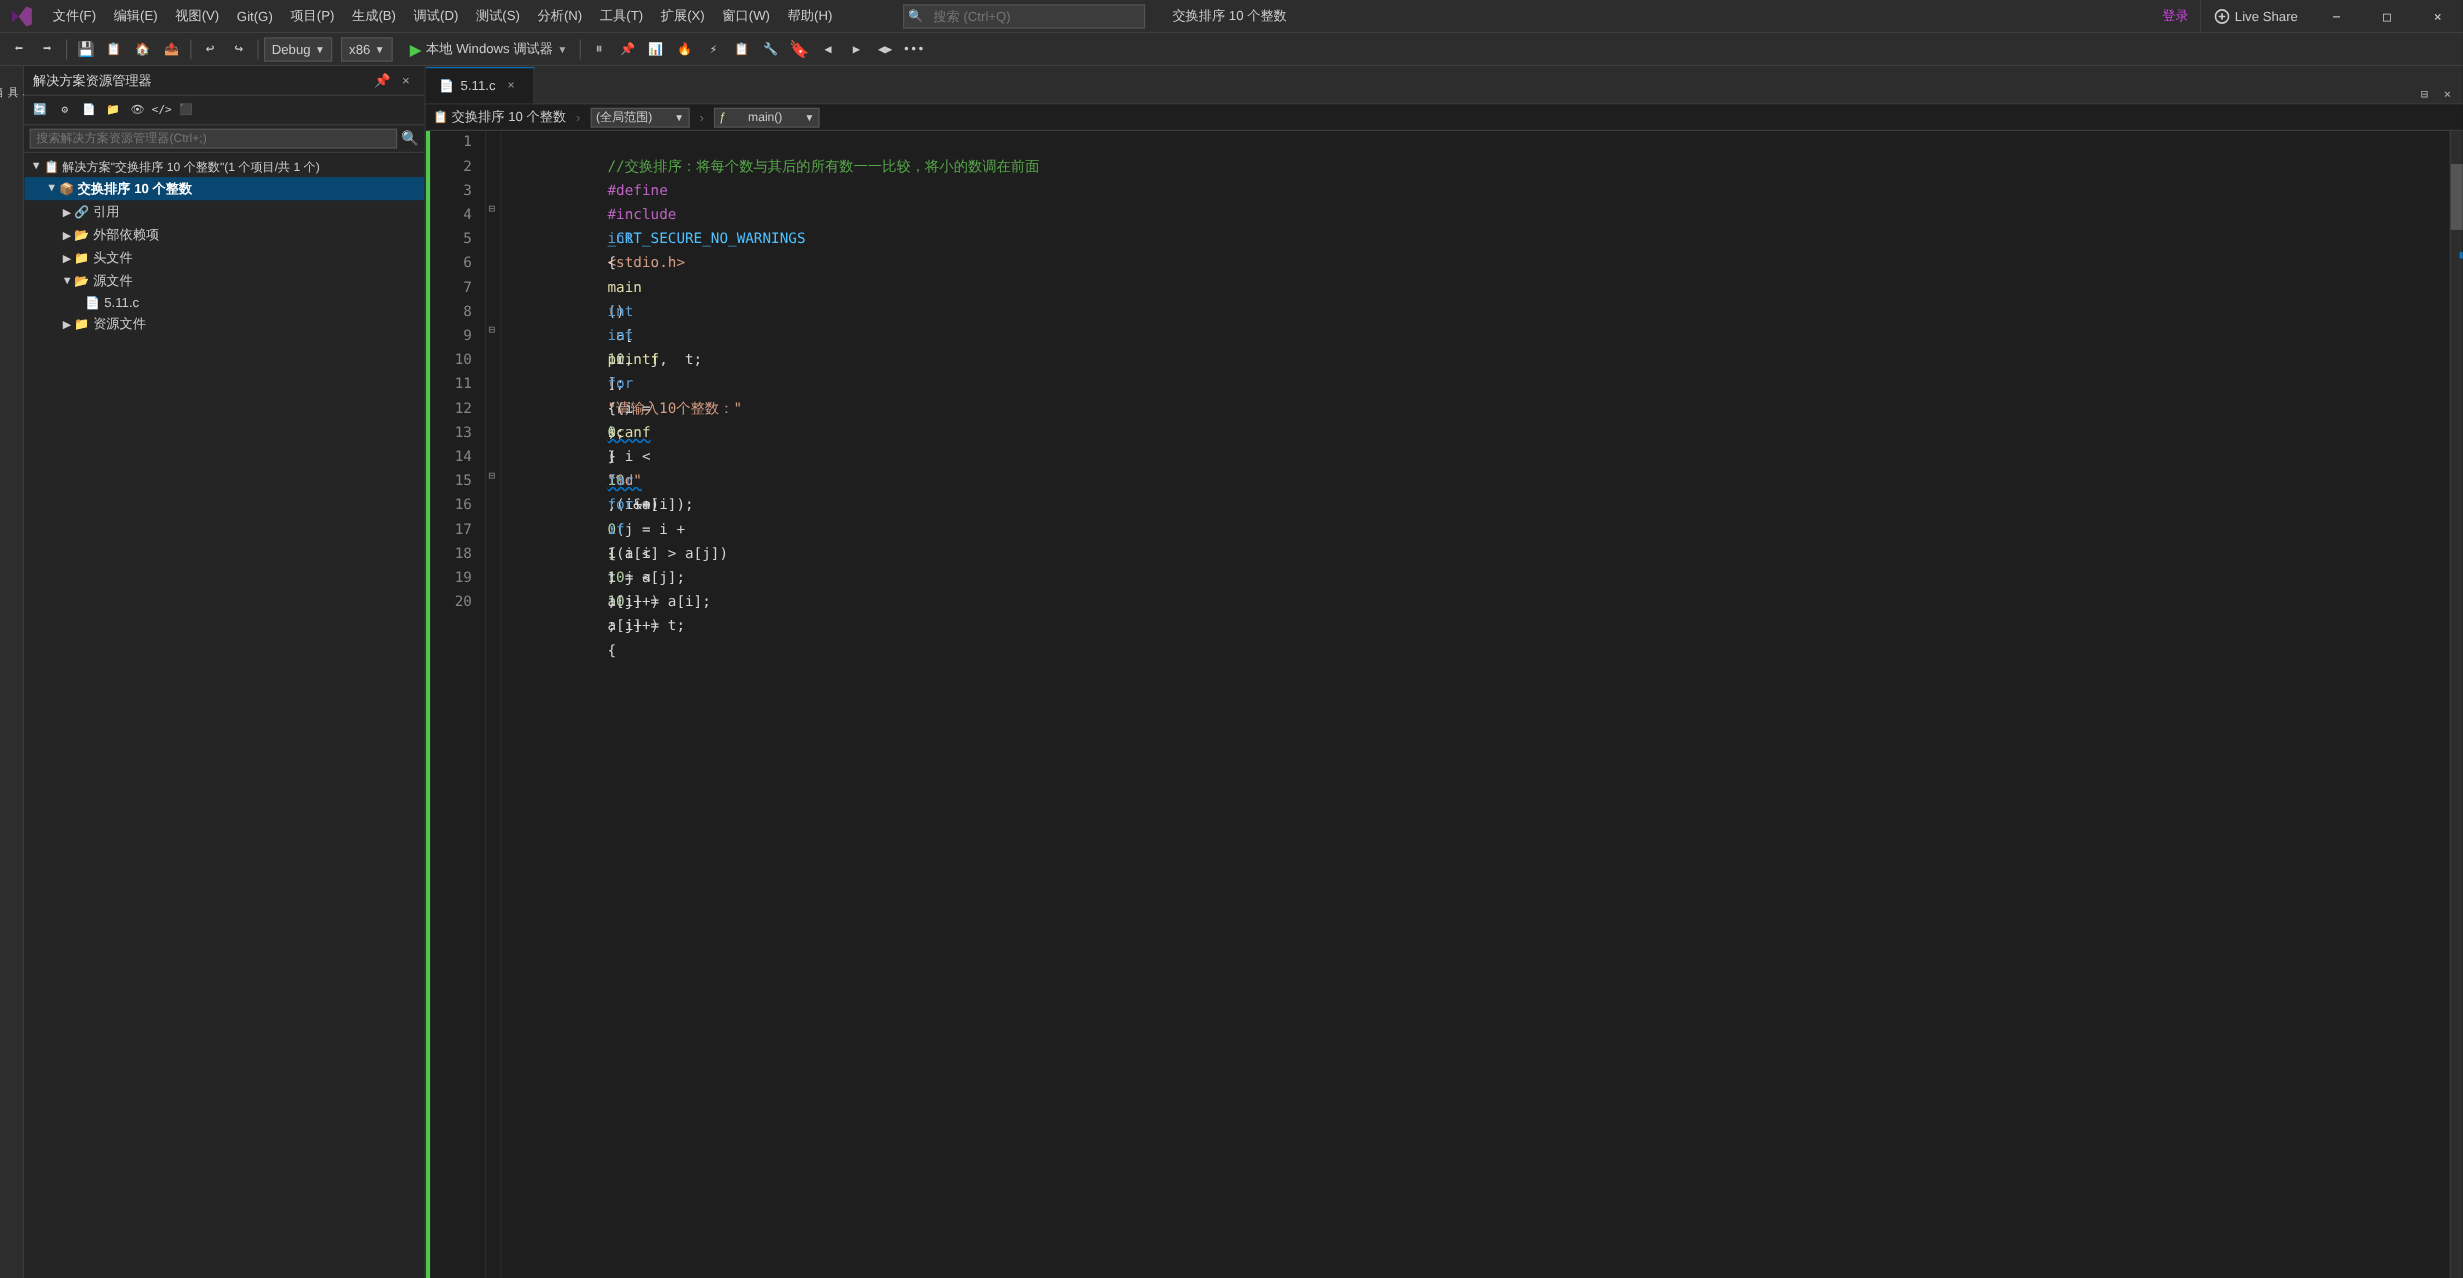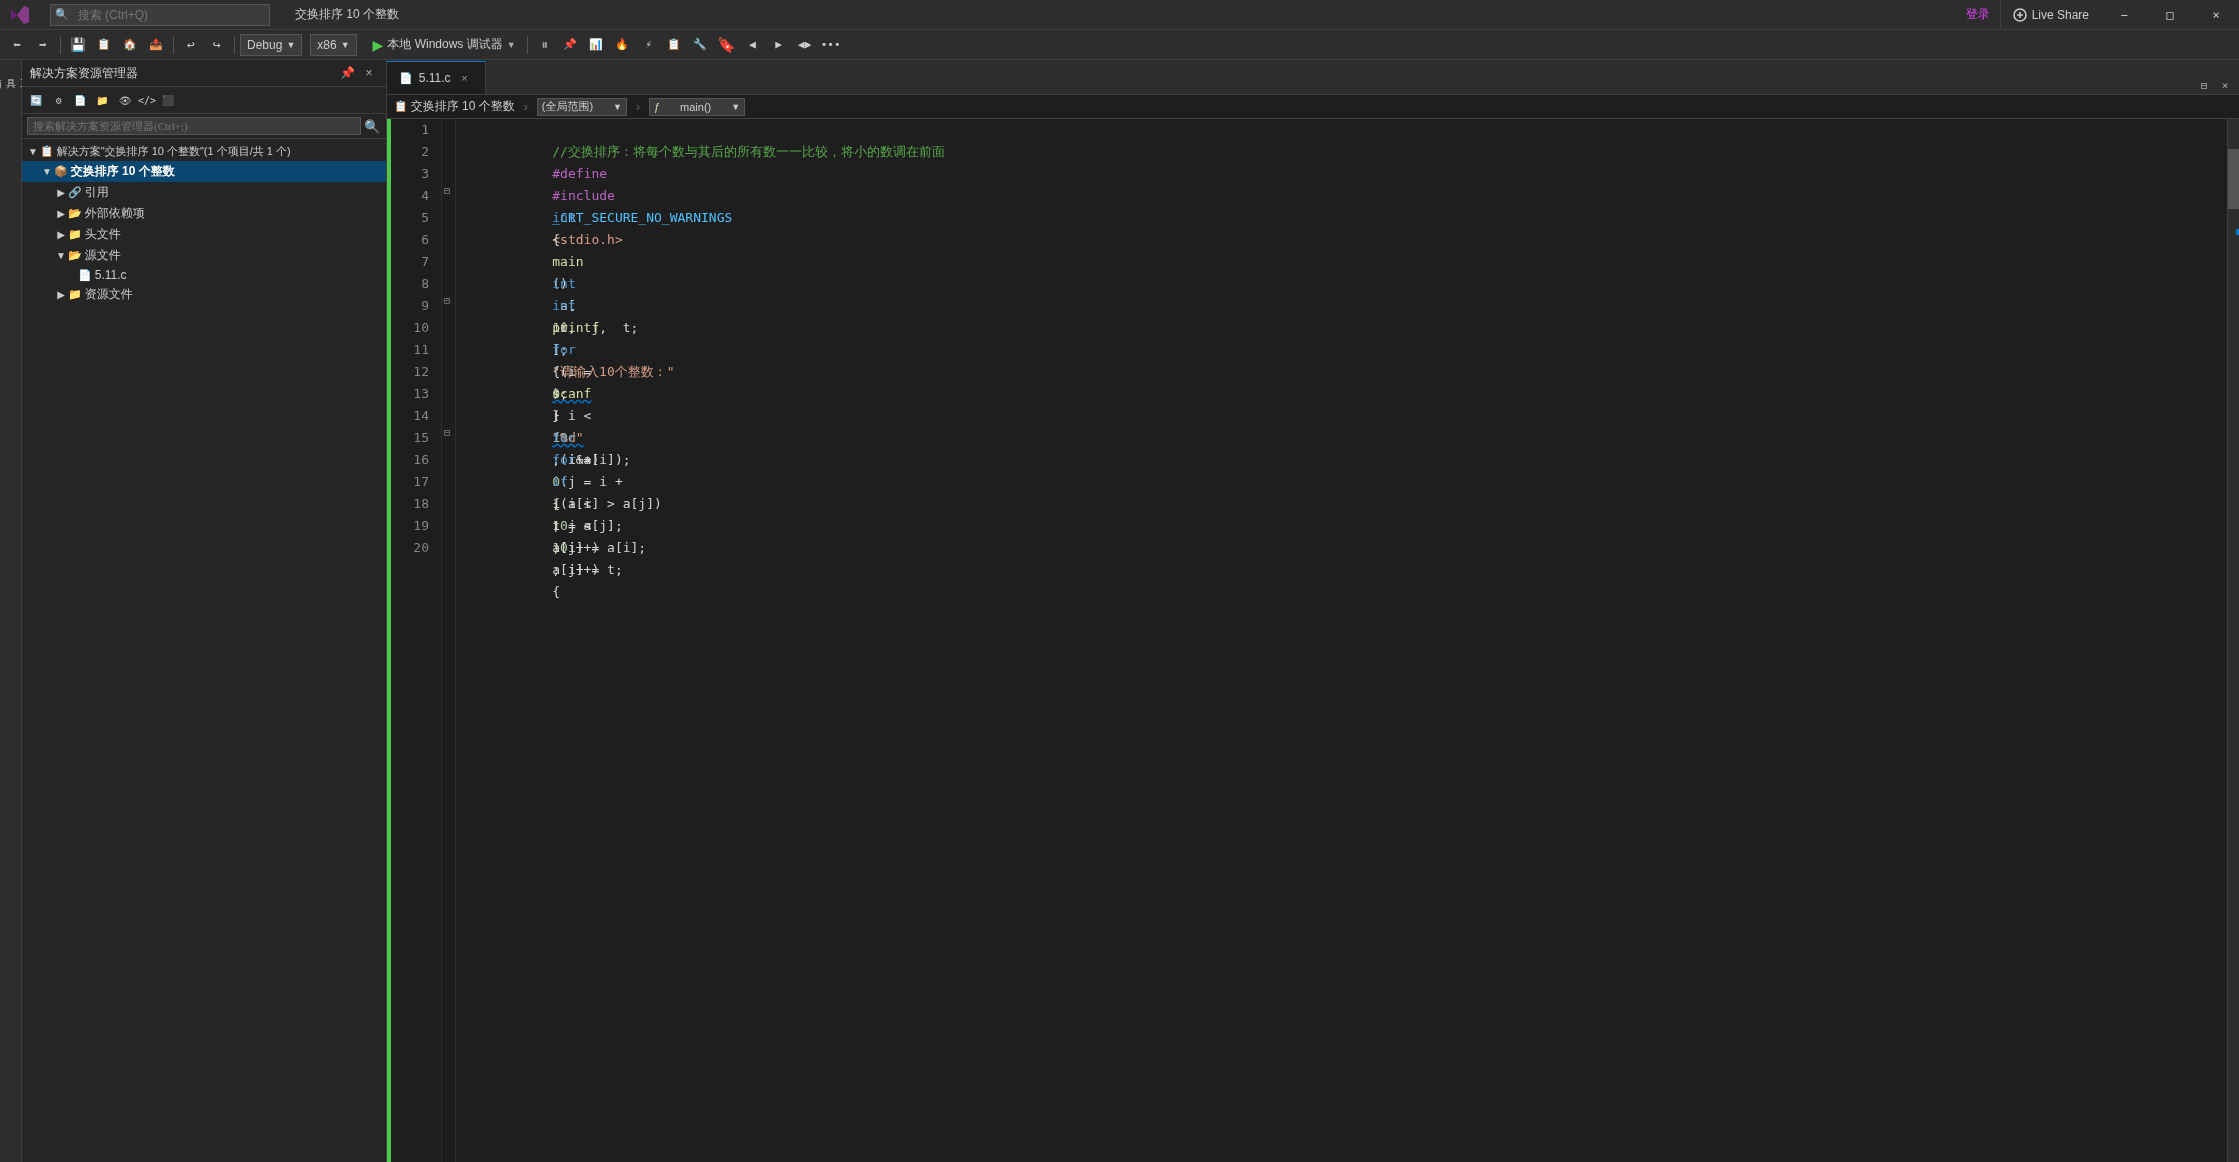--- a/index.html
+++ b/index.html
@@ -331,20 +331,35 @@
 </head>
 <body>
 
 <div id="titlebar">
   <div class="vs-logo">
     <svg width="18" height="18" viewBox="0 0 18 18">
       <path d="M0 3.5 L6 9 L0 14.5 L0 3.5Z" fill="#68217a"></path>
       <path d="M6 9 L13 0 L18 2 L18 16 L13 18 L6 9Z" fill="#9b4f96"></path>
       <path d="M13 0 L18 2 L18 16 L13 18 L6 9Z" fill="#68217a" opacity="0.4"></path>
     </svg>
+  </div>
+  <div class="menu-bar">
+    <span>文件(F)</span>
+    <span>编辑(E)</span>
+    <span>视图(V)</span>
+    <span>Git(G)</span>
+    <span>项目(P)</span>
+    <span>生成(B)</span>
+    <span>调试(D)</span>
+    <span>测试(S)</span>
+    <span>分析(N)</span>
+    <span>工具(T)</span>
+    <span>扩展(X)</span>
+    <span>窗口(W)</span>
+    <span>帮助(H)</span>
   </div>
   <div class="search-box">
     <span class="search-icon">🔍</span>
     <input type="text" placeholder="搜索 (Ctrl+Q)" style="">
   </div>
   <div class="title-text">交换排序 10 个整数</div>
   <div style="flex:1"></div>
   <span style="color:#d946ef;font-size:12px;padding:0 10px;cursor:pointer;font-family:'Microsoft YaHei',sans-serif;">登录</span>
   <div class="live-share">
     <svg width="14" height="14" viewBox="0 0 14 14">
@@ -422,21 +437,21 @@
     <div id="sidebar-toolbar">
       <div class="toolbar-btn" style="width:20px;height:20px;font-size:10px;">🔄</div>
       <div class="toolbar-btn" style="width:20px;height:20px;font-size:10px;">⚙</div>
       <div class="toolbar-btn" style="width:20px;height:20px;font-size:10px;">📄</div>
       <div class="toolbar-btn" style="width:20px;height:20px;font-size:10px;">📁</div>
       <div class="toolbar-btn" style="width:20px;height:20px;font-size:10px;">👁</div>
       <div class="toolbar-btn" style="width:20px;height:20px;font-size:10px;">&lt;/&gt;</div>
       <div class="toolbar-btn" style="width:20px;height:20px;font-size:10px;">⬛</div>
     </div>
     <div id="sidebar-search">
-      <input type="text" style="width: 100%; font-family: Liberation Serif, serif;" placeholder="搜索解决方案资源管理器(Ctrl+;)">
+      <input type="text" style="width: 100%;" placeholder="搜索解决方案资源管理器(Ctrl+;)">
       <div style="padding-left:4px;cursor:pointer;color:#aaa;">🔍</div>
     </div>
 
     <div id="solution-tree">
 
       <div class="tree-item">
         <span class="tree-indent" style="width:4px;"></span>
         <span class="tree-arrow">▼</span>
         <span class="tree-icon" style="font-size:11px;">📋</span>
         <span class="tree-label" style="font-size:11px;">解决方案"交换排序 10 个整数"(1 个项目/共 1 个)</span>

